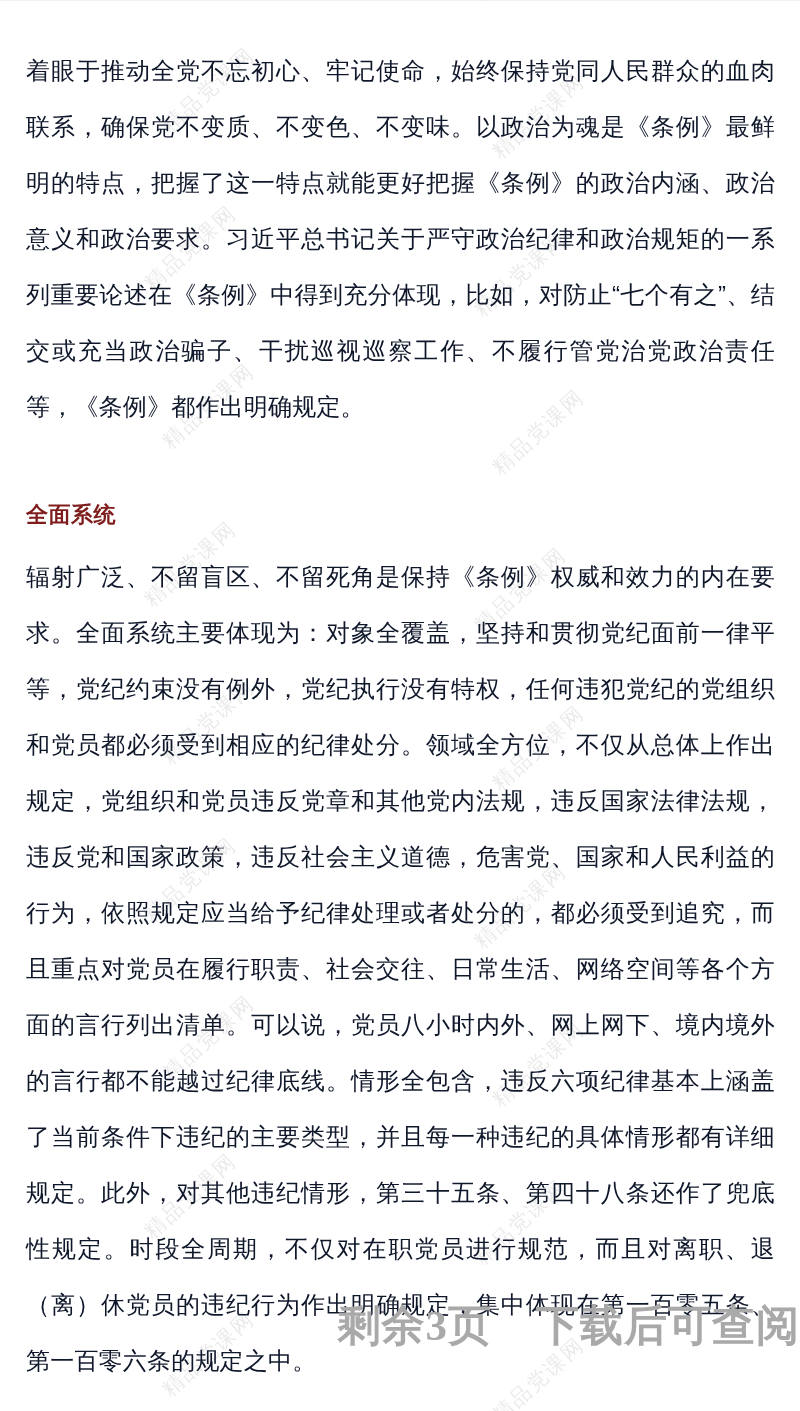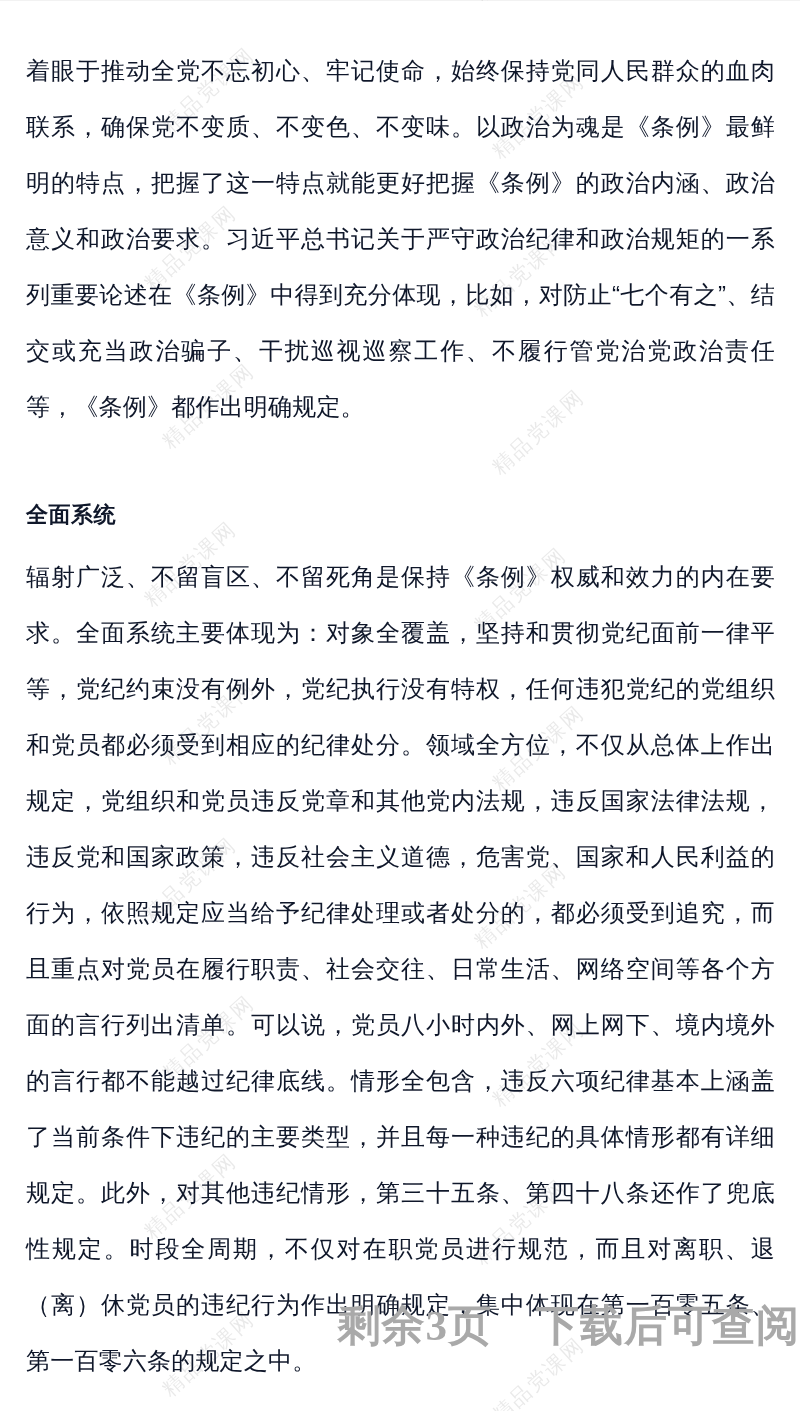--- a/index.html
+++ b/index.html
@@ -63,21 +63,21 @@
   }
 
   .para-lead {
     padding-top: 43px;
   }
 
   .section-heading {
     font-size: 22px;
     line-height: 30px;
     font-weight: bold;
-    color: #0f172a;
+    color: #7f1d1d;
     margin: 0;
     letter-spacing: 0.5px;
   }
 
   .gap-after-para { height: 65px; }
   .gap-after-heading { height: 19px; }
 
   
   .footer-notice {
     position: absolute;

